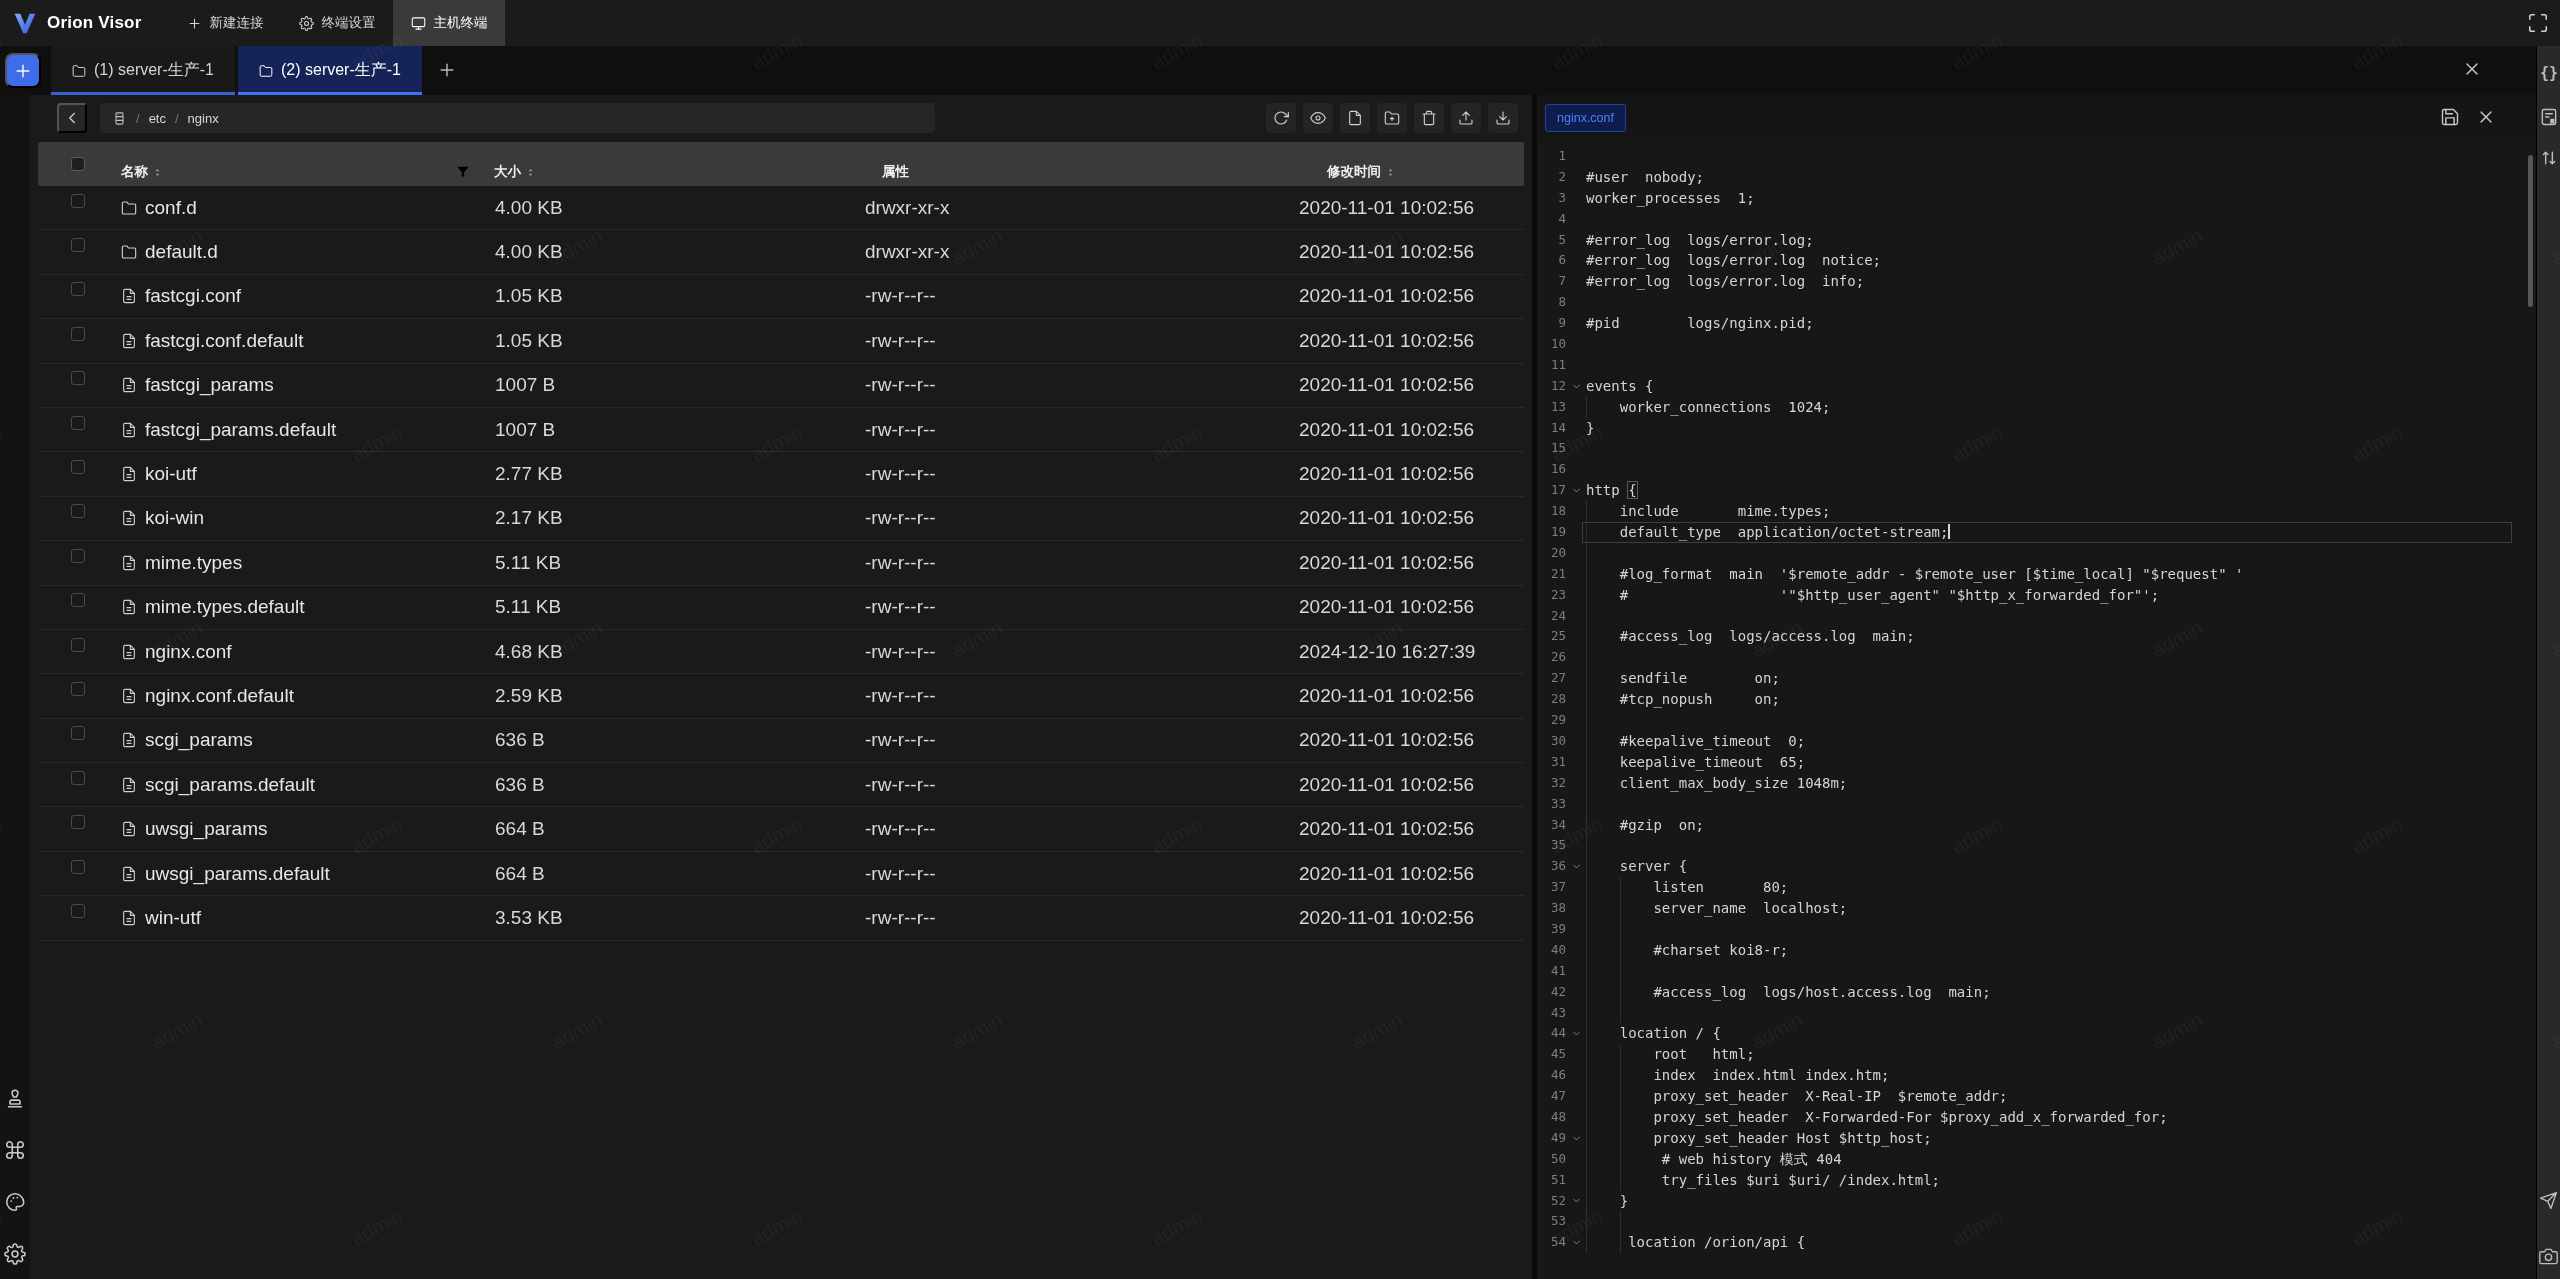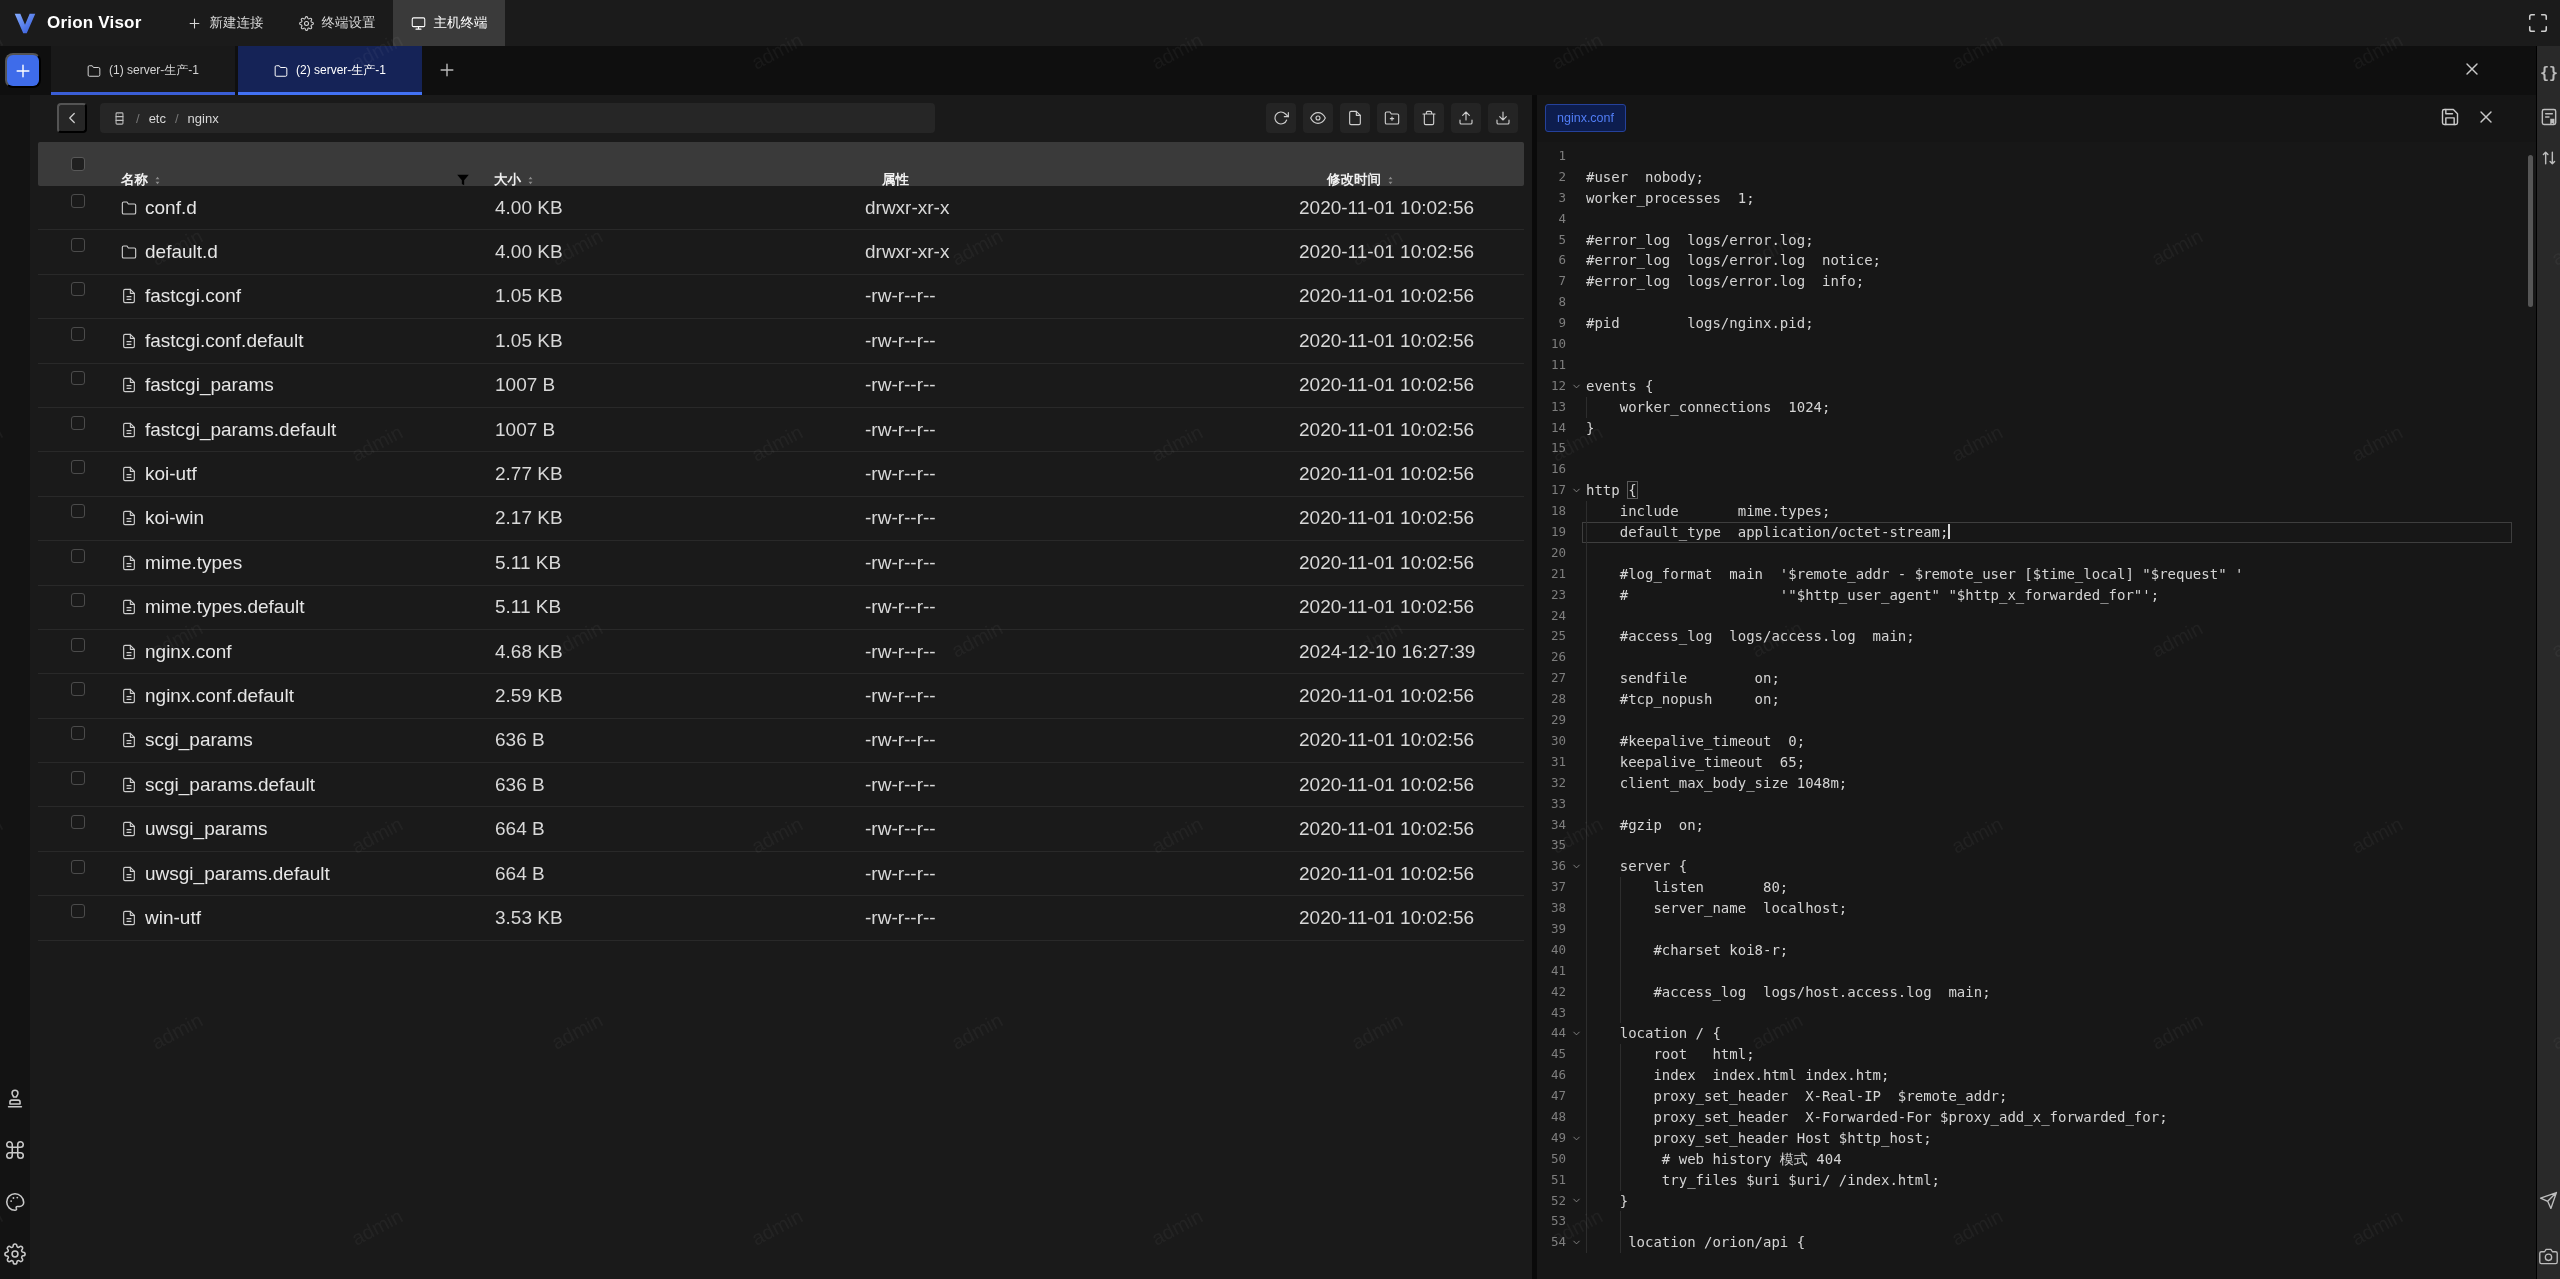--- a/index.html
+++ b/index.html
@@ -19,21 +19,21 @@
   .nav-item { display:flex; align-items:center; gap:7px; padding:0 18px; color:#d6d6d6; font-size:13.5px; cursor:pointer; }
   .nav-item.active { background:#3a3a3a; color:#ffffff; }
   .nav-item .ic-wrap { color:inherit; }
   #fullscreen-btn { position:absolute; right:11px; top:12px; width:22px; height:22px; color:#cfcfcf; }
 
   
   #tabrow { position:absolute; left:0; top:46px; width:2536px; height:49px; background:#0f0f0f; }
   #new-conn { position:absolute; left:5px; top:7px; width:36px; height:35px; border-radius:8px; background:#3e6cea; color:#fff;
     display:flex; align-items:center; justify-content:center; }
   #tabs { position:absolute; left:51px; top:0; height:49px; display:flex; gap:3px; }
-  .tab { position:relative; width:184px; height:49px; background:#191919; color:#d4d4d4; font-size:12px;
+  .tab { position:relative; width:184px; height:49px; background:#191919; color:#d4d4d4; font-size:16px;
     display:flex; align-items:center; justify-content:center; gap:8px; cursor:pointer; }
   .tab .tab-underline { position:absolute; left:0; bottom:0; width:100%; height:3px; background:#3a5ed6; }
   .tab.active { background:#152357; color:#ffffff; }
   .tab.active .tab-underline { background:#4272f5; }
   #tab-add { position:absolute; left:437px; top:14px; width:22px; height:22px; color:#b9b9b9; }
   #panel-close { position:absolute; right:52px; top:13px; width:22px; height:22px; color:#c9c9c9; }
 
   
   #leftrail { position:absolute; left:0; top:95px; width:30px; height:1184px; background:#131313; }
   .rail-icon { position:absolute; left:4px; width:22px; height:22px; color:#c9c9c9; }
@@ -47,21 +47,21 @@
     display:flex; align-items:center; padding:0 12px; gap:9px; color:#cfcfcf; font-size:13px; }
   #breadcrumb .root-ic { width:15px; height:15px; color:#bdbdbd; }
   .bc-sep { color:#777; }
   .bc-seg { color:#d8d8d8; cursor:pointer; }
   #file-actions { position:absolute; right:14px; top:8px; display:flex; gap:7px; }
   .act-btn { width:30px; height:30px; background:#242424; border-radius:4px; color:#cfcfcf;
     display:flex; align-items:center; justify-content:center; cursor:pointer; }
 
   #ftable { position:absolute; left:8px; top:47px; width:1486px; }
   #fhead { position:relative; height:44px; background:#3a3a3a; border-radius:2px; font-size:13.5px; color:#f0f0f0; font-weight:bold; }
-  #fhead .hcell { position:absolute; top:16px; height:44px; display:flex; align-items:center; gap:4px; }
+  #fhead .hcell { position:absolute; top:8px; height:44px; display:flex; align-items:center; gap:4px; }
   .sort-ic { width:11px; height:15px; color:#8d8d8d; }
   .filter-ic { width:14px; height:14px; color:#a8a8a8; }
   .frow { position:relative; height:44.4px; border-bottom:1px solid #292929; font-size:19px; color:#d8d8d8; cursor:default; }
   .frow span { position:absolute; top:50%; transform:translateY(-50%); white-space:nowrap; }
   .cbx { position:absolute; left:33px; top:50%; margin-top:-7px; width:14px; height:14px; border:1px solid #4b4b4b; border-radius:3px; }
   .cbx.head { background:#202020; border-color:#585858; }
   .fic { left:83px; width:16px; height:16px; color:#cfcfcf; }
   .c-name { left:107px; color:#e6e6e6; }
   .c-size { left:457px; }
   .c-attr { left:827px; }

